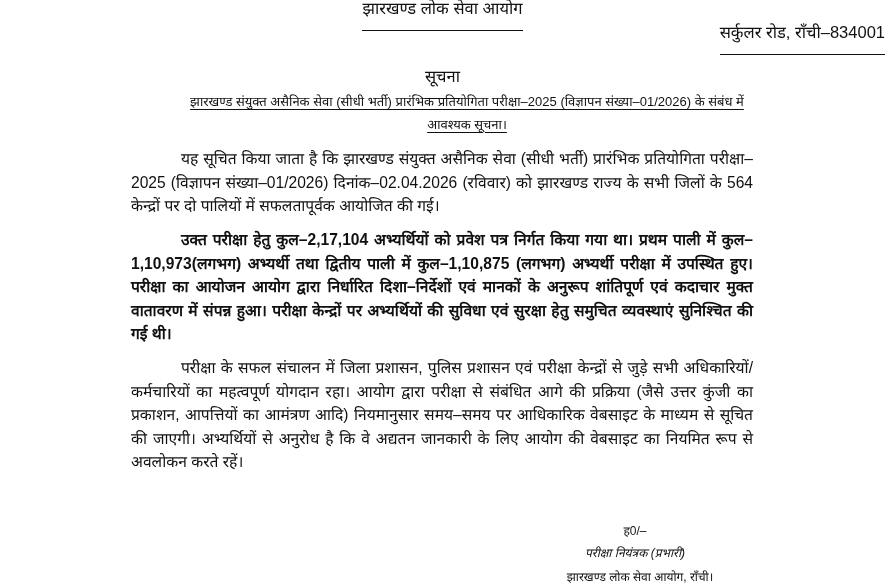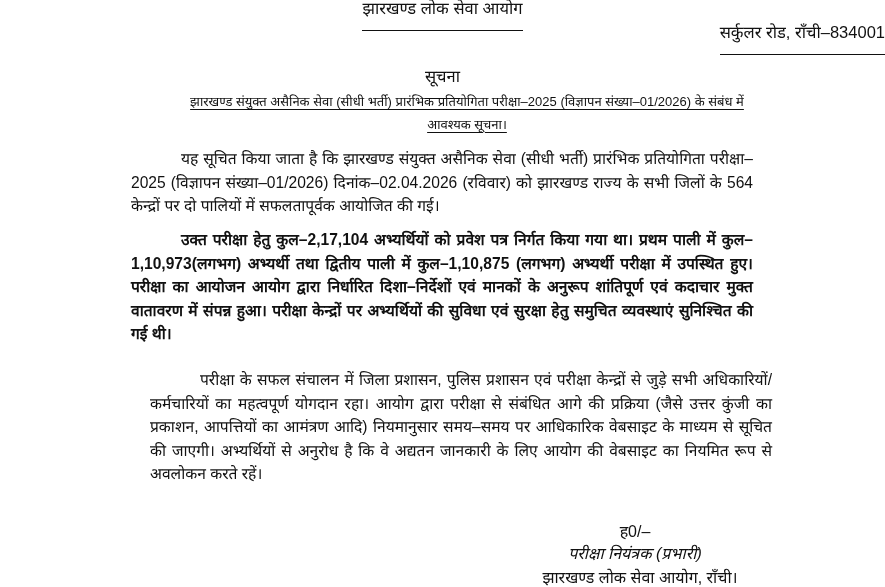--- a/index.html
+++ b/index.html
@@ -21,24 +21,24 @@
     font-size: 13px; line-height: 23px; text-align: center;
   }
   .subject span { text-decoration: underline; text-underline-offset: 3px; }
   .para {
     position: absolute; left: 131px; width: 622px;
     font-size: 15.6px; line-height: 23.5px; text-align: justify;
     text-align-last: left; text-indent: 50px; margin: 0;
   }
   #p1 { top: 147px; }
   #p2 { top: 228px; font-weight: bold; }
-  #p3 { top: 368px; margin-left: 19px; }
+  #p3 { top: 356px; }
   .sig {
     position: absolute; left: 500px; width: 270px; text-align: center;
-    font-size: 16px; line-height: 23px;
+    font-size: 12px; line-height: 23px;
   }
   #s1 { top: 520px; left: 500px; width: 270px; }
   #s2 { top: 542px; font-style: italic; }
   #s3 { top: 566px; left: 505px; width: 270px; }
 </style>
 </head>
 <body>
 
 <div>
   <div class="hdr" id="h1"><span>झारखण्ड लोक सेवा आयोग</span></div>

